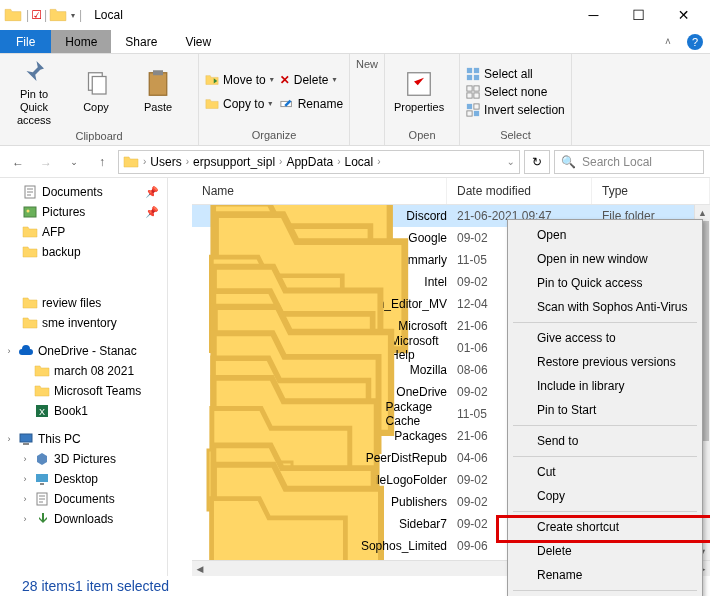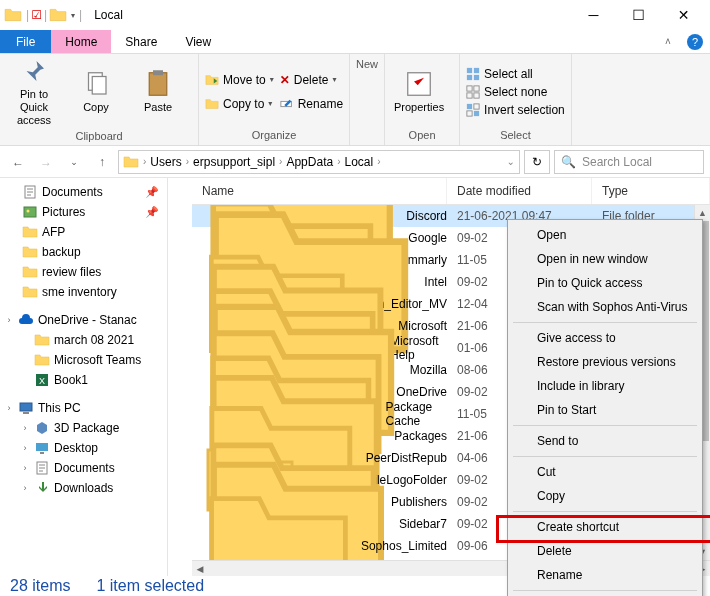--- a/index.html
+++ b/index.html
@@ -8,21 +8,21 @@
 .titlebar { height: 30px; display: flex; align-items: center; padding: 0 4px; }
 .titlebar .icon { width: 18px; height: 18px; margin-right: 2px; }
 .titlebar .title { margin-left: 8px; font-size: 12px; }
 .titlebar .spacer { flex: 1; }
 .win-controls { display: flex; }
 .win-controls div { width: 45px; height: 30px; display: flex; align-items: center; justify-content: center; font-size: 14px; }
 
 .menubar { height: 24px; display: flex; align-items: stretch; border-bottom: 1px solid #ddd; }
 .menubar .file-tab { background: #1976d2; color: #fff; padding: 0 16px; display: flex; align-items: center; font-size: 12px; }
 .menubar .tab { padding: 0 14px; display: flex; align-items: center; font-size: 12px; }
-.menubar .tab.active { background: #f9a8d4; }
+.menubar .tab.active { background: #a3a3a3; }
 .menubar .spacer { flex: 1; }
 .menubar .help { width: 30px; display: flex; align-items: center; justify-content: center; }
 .help-circle { width: 16px; height: 16px; border-radius: 50%; background: #1976d2; color: #fff; font-size: 11px; display: flex; align-items: center; justify-content: center; }
 .menubar .caret { width: 24px; display: flex; align-items: center; justify-content: center; color: #666; font-size: 10px; }
 
 .ribbon { height: 92px; background: #f5f5f5; display: flex; border-bottom: 1px solid #ddd; }
 .ribbon-group { display: flex; flex-direction: column; align-items: center; border-right: 1px solid #e0e0e0; padding: 2px 6px 0 6px; }
 .ribbon-group .items { flex: 1; display: flex; align-items: center; gap: 6px; }
 .ribbon-group .label { font-size: 11px; color: #555; padding: 2px 0 4px 0; }
 .big-btn { display: flex; flex-direction: column; align-items: center; justify-content: center; gap: 2px; width: 56px; font-size: 11px; text-align: center; line-height: 1.2; }
@@ -55,21 +55,21 @@
 .list-row { display: flex; font-size: 12px; align-items: center; height: 22px; }
 .list-row.selected { background: #cde8ff; }
 .list-row .col-name { display: flex; align-items: center; gap: 6px; padding-left: 10px; }
 .list-row .col-date { padding-left: 10px; color: #555; }
 .list-row .col-type { padding-left: 10px; color: #555; }
 .scrolltrack { position: absolute; right: 0; top: 0; bottom: 0; width: 16px; background: #f0f0f0; border-left: 1px solid #e0e0e0; }
 .scrollthumb { position: absolute; right: 1px; top: 16px; width: 14px; height: 220px; background: #c0c0c0; }
 .hscroll { height: 16px; background: #f0f0f0; border-top: 1px solid #e0e0e0; display: flex; }
 .hscroll .arrow { width: 16px; display: flex; align-items: center; justify-content: center; font-size: 9px; color: #666; }
 
-.statusbar { height: 20px; display: flex; align-items: center; gap: 26px; padding: 0 10px; font-size: 16px; color: #1a4ea8; }
+.statusbar { height: 20px; display: flex; align-items: center; gap: 0; padding: 0 10px; font-size: 14px; color: #1a4ea8; margin-left: 12px; }
 
 .context-menu { position: absolute; left: 507px; top: 219px; width: 196px; background: #f0f0f0; border: 1px solid #a0a0a0; box-shadow: 2px 2px 4px rgba(0,0,0,0.25); padding: 3px; font-size: 12px; }
 .ctx-item { padding: 5px 10px 5px 26px; }
 .ctx-sep { height: 1px; background: #d0d0d0; margin: 3px 2px; }
 .ctx-highlight { border: 3px solid #d00; position: absolute; left: -12px; width: 217px; height: 28px; top: 295px; pointer-events: none; }
 
 .folder-icon-svg { fill: #ffd666; stroke: #e6b84a; stroke-width: 0.5; }
 .pin { color: #555; font-size: 11px; }
 </style>
 </head>
@@ -303,21 +303,21 @@
             <path class="folder-icon-svg" d="M1 3h5l1 2h8v8H1z"></path>
           </svg>
           <span>AFP</span>
         </div>
         <div class="nav-item" style="padding-left: 22px;">
           <svg class="ni" viewBox="0 0 16 16">
             <path class="folder-icon-svg" d="M1 3h5l1 2h8v8H1z"></path>
           </svg>
           <span>backup</span>
         </div>
-        <div class="nav-item" style="padding-left: 22px;">
+        <div class="nav-item" style="padding-left: 22px; margin-top: 31px;">
           <svg class="ni" viewBox="0 0 16 16">
             <path class="folder-icon-svg" d="M1 3h5l1 2h8v8H1z"></path>
           </svg>
           <span>review files</span>
         </div>
         <div class="nav-item" style="padding-left: 22px;">
           <svg class="ni" viewBox="0 0 16 16">
             <path class="folder-icon-svg" d="M1 3h5l1 2h8v8H1z"></path>
           </svg>
           <span>sme inventory</span>
@@ -360,21 +360,21 @@
           <rect x="5" y="12" width="6" height="2" fill="#888"></rect>
         </svg>
       <span>This PC</span>
     </div>
     <div id="nav-thispc">
         <div class="nav-item" style="padding-left: 20px;">
           <span class="chev">›</span>
           <svg class="ni" viewBox="0 0 16 16">
             <path fill="#5a8ac0" d="M8 2l5 3v6l-5 3-5-3V5z"></path>
           </svg>
-          <span>3D Package</span>
+          <span>3D Pictures</span>
         </div>
         <div class="nav-item" style="padding-left: 20px;">
           <span class="chev">›</span>
           <svg class="ni" viewBox="0 0 16 16">
             <rect x="2" y="3" width="12" height="8" fill="#4aa0d0"></rect>
             <rect x="6" y="12" width="4" height="2" fill="#888"></rect>
           </svg>
           <span>Desktop</span>
         </div>
         <div class="nav-item" style="padding-left: 20px;">

